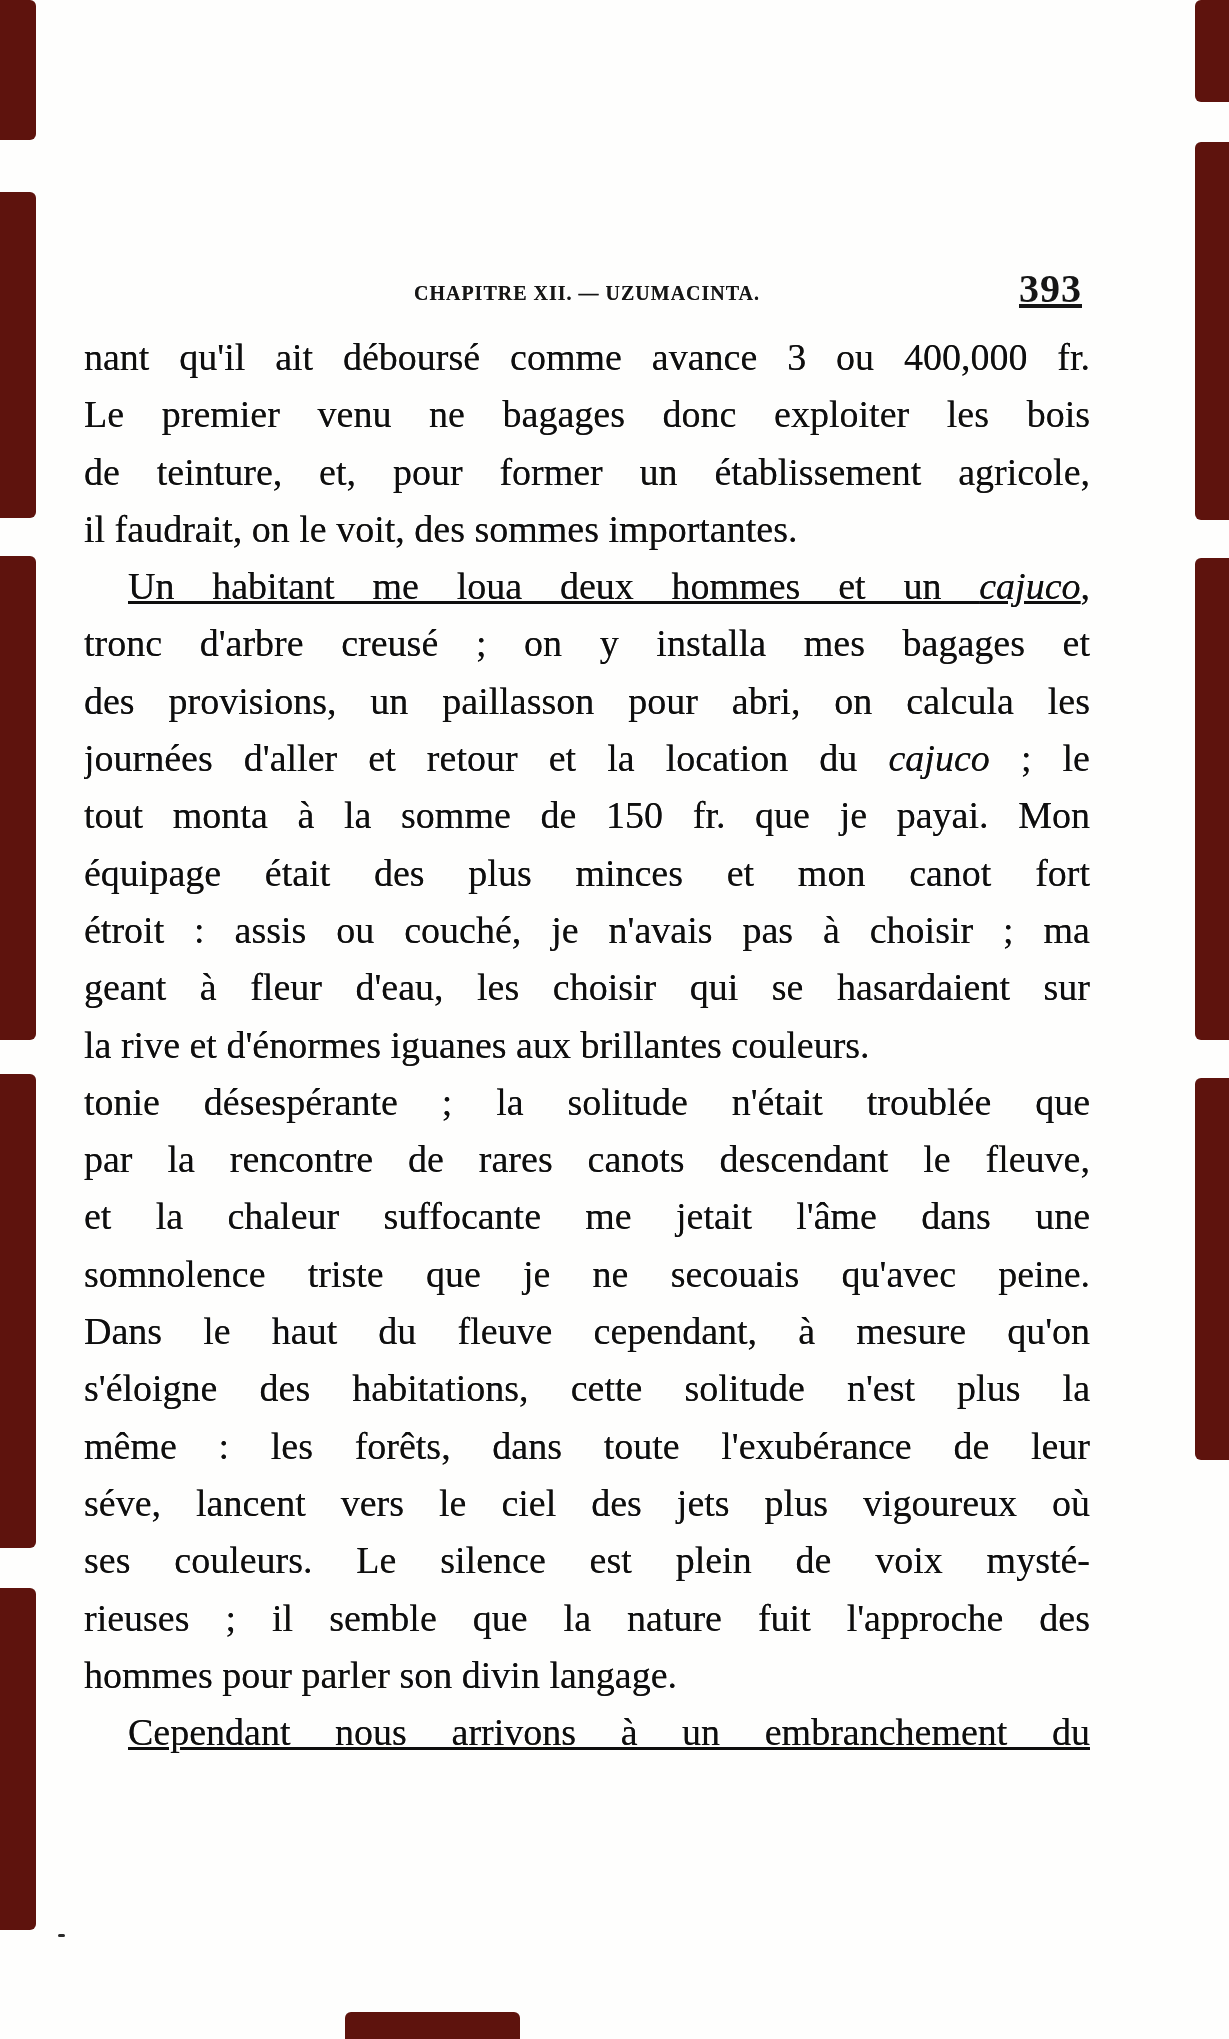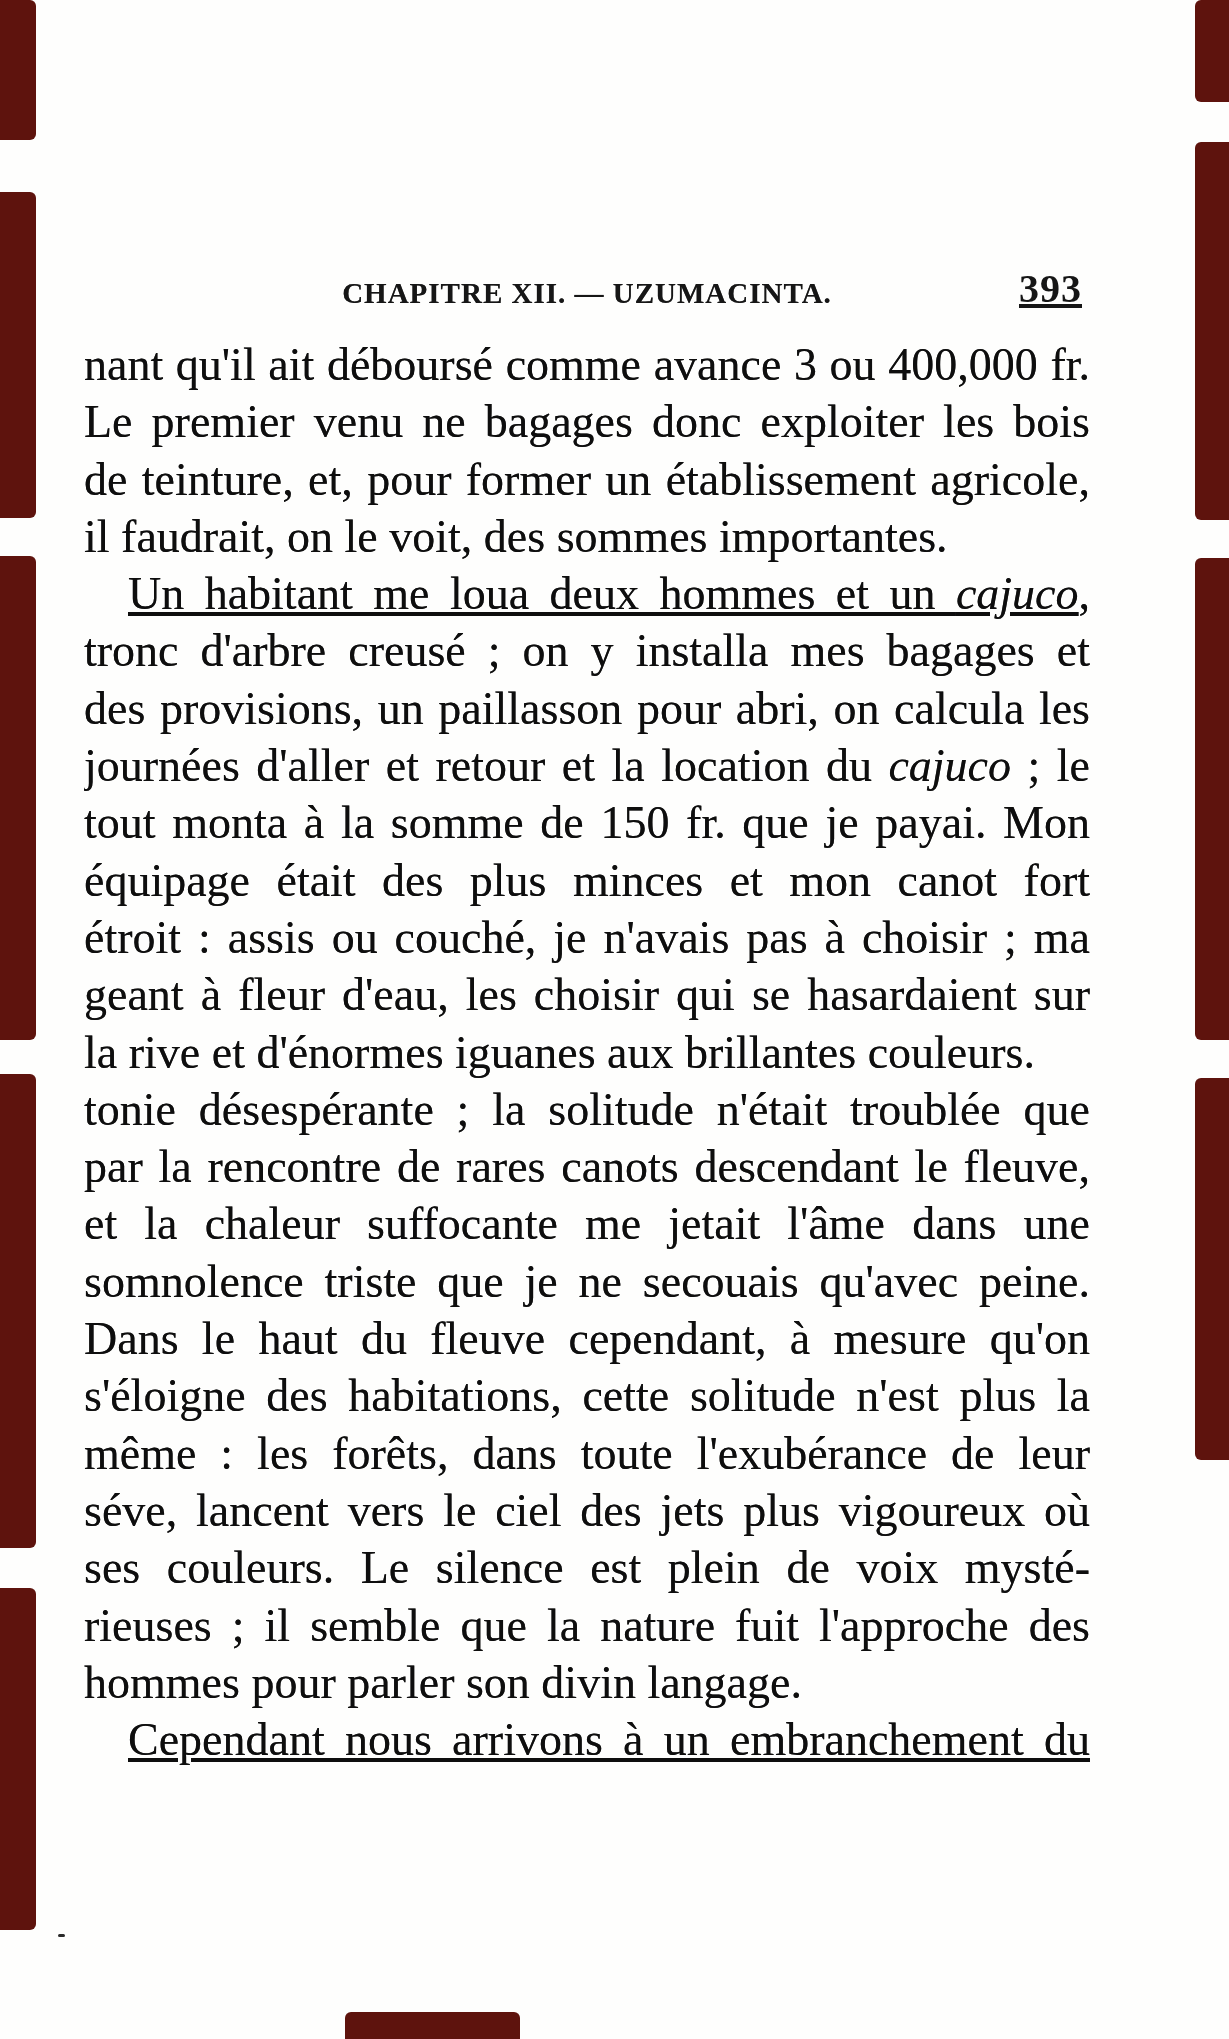--- a/index.html
+++ b/index.html
@@ -11,36 +11,35 @@
   }
   .page{
     position:absolute;inset:0;background:#fefefd;color:#101010;
   }
   
   .header-row{
     position:absolute;left:84px;top:272px;width:1006px;height:42px;
   }
   .chapter{
     display:block;width:100%;text-align:center;
-    font-size:29px;line-height:42px;letter-spacing:1px;
+    font-size:20px;line-height:42px;letter-spacing:1px;
     font-weight:bold;color:#161616;
     text-shadow:0 0 0.5px rgba(0,0,0,.6);
   }
   .pagenum{
     position:absolute;right:8px;top:-4px;
     font-size:40px;line-height:42px;font-weight:bold;color:#161616;
     letter-spacing:1px;
     text-decoration:underline;
   }
   
   .textblock{
     position:absolute;left:84px;top:329px;width:1006px;
-    font-size:46px;color:#0e0e0e;
+    font-size:38px;color:#0e0e0e;
     text-shadow:0 0 0.6px rgba(10,10,10,.75);
-    margin-top:7px;
   }
   .line{
     height:57.3px;line-height:57.3px;
     text-align:justify;text-align-last:justify;
     overflow:hidden;
   }
   .line.parend{text-align-last:left;}
   .line.indent{padding-left:44px;text-decoration:underline;}
   .line i{font-style:italic;}
   

